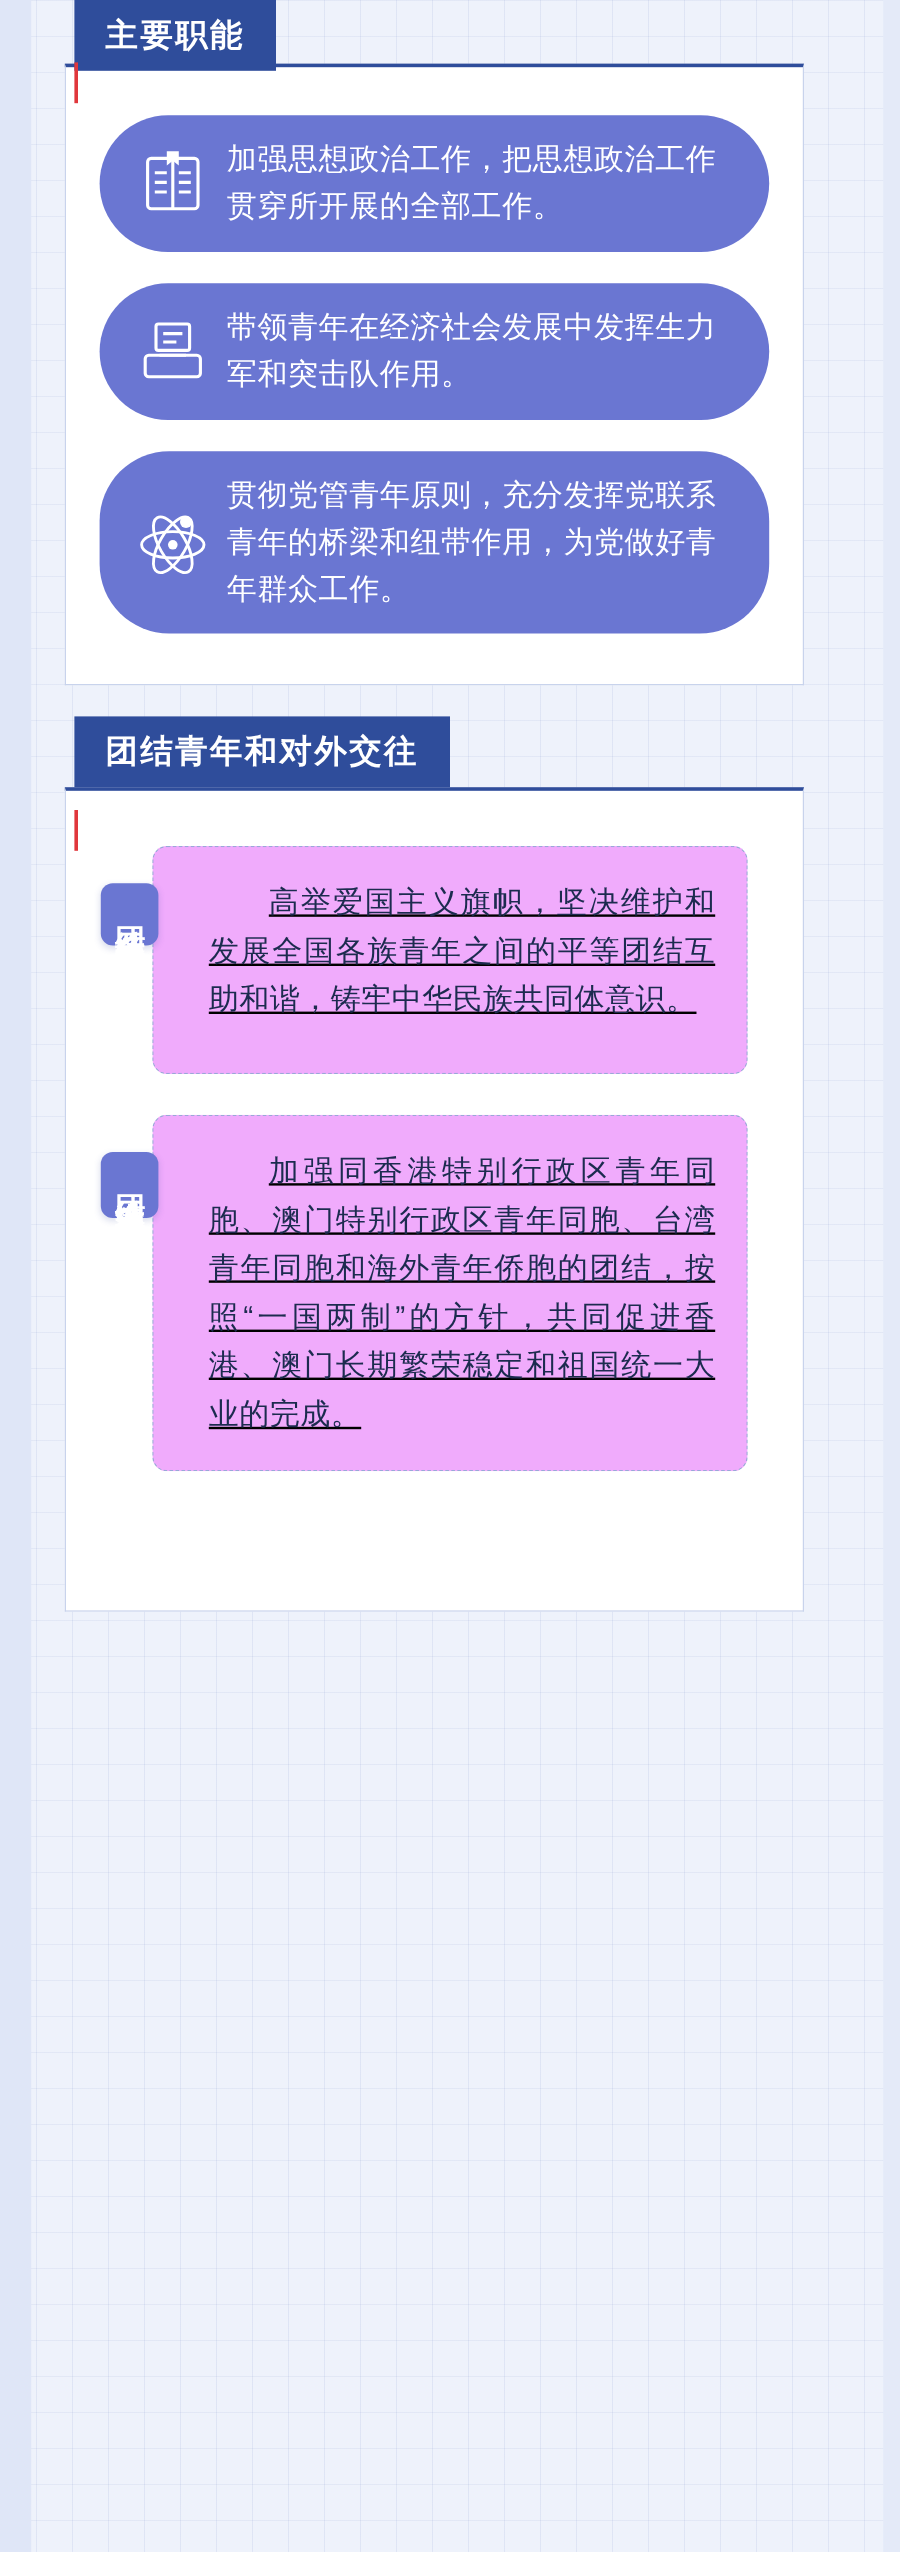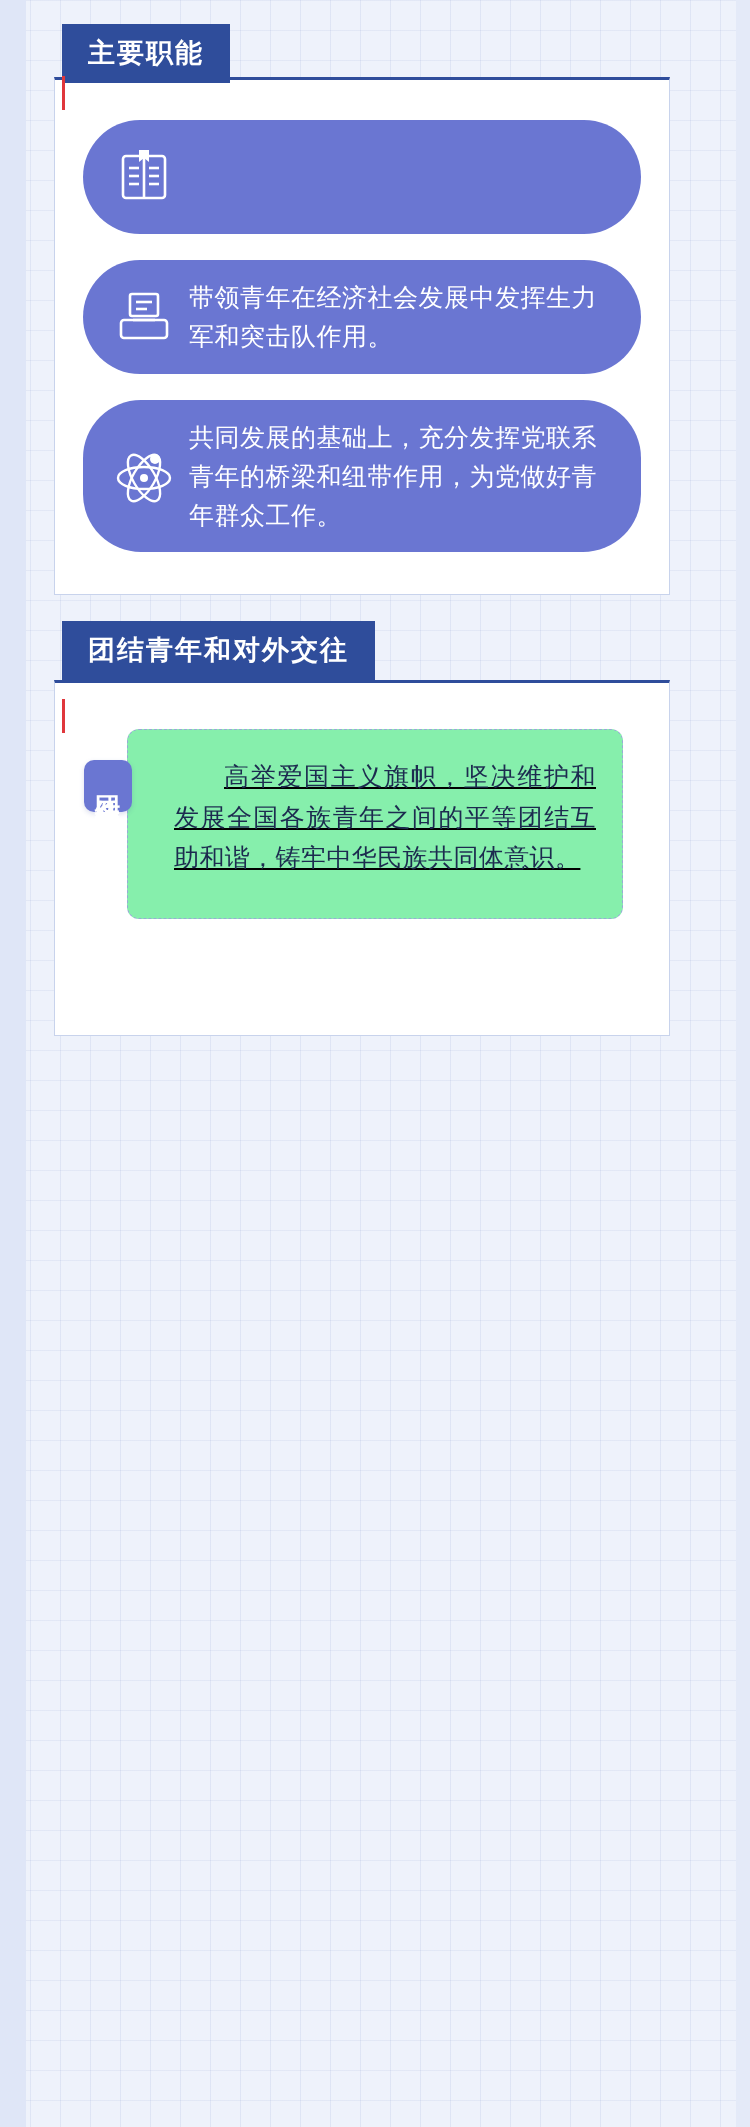--- a/index.html
+++ b/index.html
@@ -36,21 +36,20 @@
     width: 14px;
     background: #e4eaf8;
     z-index: 0;
   }
 
   .page {
     position: relative;
     z-index: 2;
     width: 684px;
     padding: 0 0 40px 0;
-    margin-top: 24px;
   }
 
   
   .section {
     position: relative;
     margin: 0 0 0 0;
   }
   .sec-head-wrap {
     position: relative;
     padding-left: 62px;
@@ -112,21 +111,21 @@
     line-height: 1.55;
     letter-spacing: 0.5px;
     padding-left: 6px;
   }
 
   
   .dash-block {
     position: relative;
     border: 1.5px dashed #9aa8d8;
     border-radius: 12px;
-    background: #86efac;
+    background: #f0abfc;
     margin: 0 18px 34px 44px;
     padding: 26px 26px 26px 46px;
     min-height: 190px;
   }
   .dash-block:last-child { margin-bottom: 6px; }
   .dash-label {
     position: absolute;
     left: -44px;
     top: 30px;
     width: 48px;
@@ -177,20 +176,21 @@
             <line x1="31" y1="10" x2="31" y2="52"></line>
             <line x1="16" y1="22" x2="26" y2="22"></line>
             <line x1="16" y1="30" x2="26" y2="30"></line>
             <line x1="16" y1="38" x2="26" y2="38"></line>
             <line x1="36" y1="22" x2="46" y2="22"></line>
             <line x1="36" y1="30" x2="46" y2="30"></line>
             <line x1="36" y1="38" x2="46" y2="38"></line>
             <path d="M26 4 L36 4 L36 16 L31 12 L26 16 Z" fill="#ffffff" stroke="none"></path>
           </svg>
         </span>
+        <span class="pill-text">加强思想政治工作，把思想政治工作贯穿所开展的全部工作。</span>
       </div>
 
       <div class="pill">
         <span class="pill-icon">
           <svg width="62" height="62" viewBox="0 0 62 62" fill="none" stroke="#ffffff" stroke-width="2.6">
             <rect x="17" y="8" width="28" height="22" rx="2"></rect>
             <line x1="23" y1="16" x2="39" y2="16"></line>
             <line x1="23" y1="23" x2="34" y2="23"></line>
             <rect x="8" y="34" width="46" height="18" rx="3"></rect>
             <line x1="20" y1="34" x2="42" y2="34"></line>
@@ -202,38 +202,42 @@
       <div class="pill">
         <span class="pill-icon">
           <svg width="64" height="64" viewBox="0 0 64 64" fill="none" stroke="#ffffff" stroke-width="2.4">
             <ellipse cx="32" cy="34" rx="26" ry="11"></ellipse>
             <ellipse cx="32" cy="34" rx="26" ry="11" transform="rotate(60 32 34)"></ellipse>
             <ellipse cx="32" cy="34" rx="26" ry="11" transform="rotate(120 32 34)"></ellipse>
             <circle cx="32" cy="34" r="4" fill="#ffffff" stroke="none"></circle>
             <circle cx="43" cy="15" r="5" fill="#ffffff" stroke="none"></circle>
           </svg>
         </span>
-        <span class="pill-text">共同发展的基础上，充分发挥党联系青年的桥梁和纽带作用，为党做好青年群众工作。</span>
+        <span class="pill-text">贯彻党管青年原则，充分发挥党联系青年的桥梁和纽带作用，为党做好青年群众工作。</span>
       </div>
 
     </div>
   </div>
 
   <div class="section" style="margin-top:26px;text-decoration:underline;">
     <div class="sec-head-wrap">
       <span class="sec-head">团结青年和对外交往</span>
     </div>
     <div class="red-tick" style="top:78px;"></div>
 
     <div class="card" style="padding-top:46px;">
 
       <div class="dash-block">
         <span class="dash-label">团结各族青年</span>
         <div class="dash-text">高举爱国主义旗帜，坚决维护和发展全国各族青年之间的平等团结互助和谐，铸牢中华民族共同体意识。</div>
       </div>
 
+      <div class="dash-block">
+        <span class="dash-label">团结港澳台青年</span>
+        <div class="dash-text">加强同香港特别行政区青年同胞、澳门特别行政区青年同胞、台湾青年同胞和海外青年侨胞的团结，按照“一国两制”的方针，共同促进香港、澳门长期繁荣稳定和祖国统一大业的完成。</div>
+      </div>
 
 
       <div class="spacer-bottom"></div>
     </div>
   </div>
 
 </div>
 
 </body></html>

